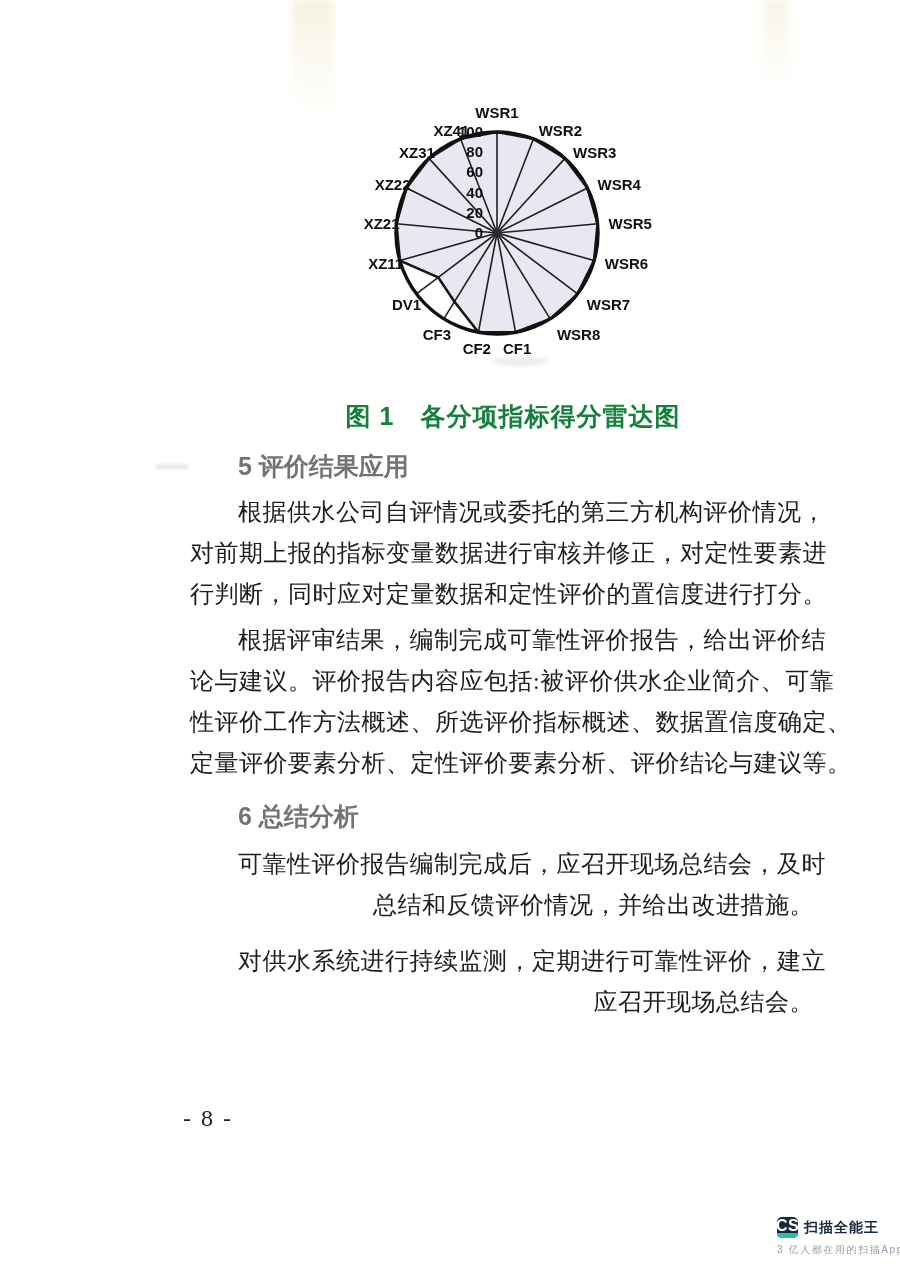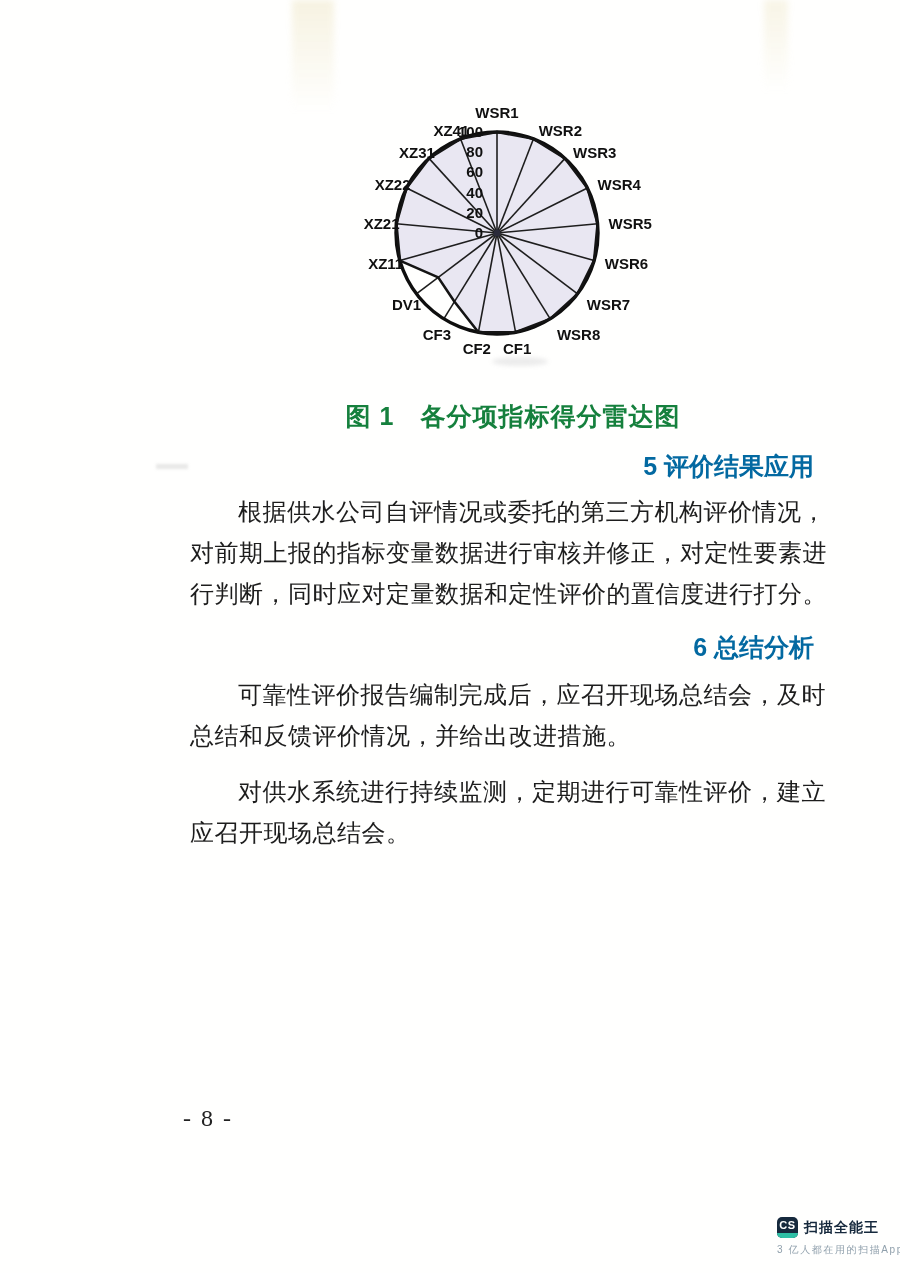--- a/index.html
+++ b/index.html
@@ -29,45 +29,45 @@
 
   .caption{
     position:absolute;left:497px;top:400px;transform:translateX(-50%);
     font-family:"Liberation Sans","DejaVu Sans",sans-serif;
     font-weight:700;font-size:25px;letter-spacing:1px;white-space:nowrap;color:#15803d;margin-left:16px;
   }
 
   .textblock{position:absolute;left:190px;top:446px;width:624px;font-size:24px;line-height:41px;}
   .heading{
     font-family:"Liberation Sans","DejaVu Sans",sans-serif;
-    font-weight:700;font-size:25px;line-height:41px;padding-left:48px;white-space:nowrap;color:#0369a1;text-align:right;
+    font-weight:700;font-size:25px;line-height:41px;padding-left:48px;white-space:nowrap;color:#737373;
   }
   .heading.h6{margin-top:12px;}
   .para{margin:0;padding:0;}
-  .para .line{display:block;white-space:nowrap;letter-spacing:.5px;}
+  .para .line{display:block;white-space:nowrap;letter-spacing:.5px;text-align:right;}
   .para .line.first{text-indent:48px;}
   #p1{margin-top:5px;}
   #p2{margin-top:5px;}
   #p3{margin-top:7px;}
   #p4{margin-top:15px;}
 
   .pagenum{
     position:absolute;left:208px;top:1098px;transform:translateX(-50%);
     font-size:24px;line-height:41px;letter-spacing:2px;white-space:nowrap;color:#222;
   }
 
   
   .watermark{position:absolute;left:777px;top:1217px;font-family:"Liberation Sans","DejaVu Sans",sans-serif;}
   .wm-row{display:flex;align-items:center;}
   .wm-icon{
     width:21px;height:21px;border-radius:5px;position:relative;flex:0 0 auto;
     display:flex;align-items:center;justify-content:center;overflow:hidden;
   }
   .wm-icon .cs{
-    position:relative;z-index:2;color:#fff;font-weight:700;font-size:11px;line-height:1;
+    position:relative;z-index:2;color:#fff;font-weight:700;font-size:16px;line-height:1;
     margin-top:-4px;letter-spacing:.5px;
   }
   .wm-icon-strip{position:absolute;left:0;right:0;bottom:0;height:5px;z-index:1;}
   .wm-name{font-weight:700;font-size:14px;letter-spacing:1px;white-space:nowrap;margin-left:6px;}
   .wm-tagline{margin-top:5px;font-size:10px;letter-spacing:1.6px;white-space:nowrap;}
 </style>
 </head>
 <body>
 
 <div class="page">
@@ -128,20 +128,26 @@
 
   <div class="textblock">
     <div class="heading">5 评价结果应用</div>
 
     <p class="para" id="p1">
       <span class="line first">根据供水公司自评情况或委托的第三方机构评价情况，</span>
       <span class="line">对前期上报的指标变量数据进行审核并修正，对定性要素进</span>
       <span class="line">行判断，同时应对定量数据和定性评价的置信度进行打分。</span>
     </p>
 
+    <p class="para" id="p2">
+      <span class="line first">根据评审结果，编制完成可靠性评价报告，给出评价结</span>
+      <span class="line">论与建议。评价报告内容应包括:被评价供水企业简介、可靠</span>
+      <span class="line">性评价工作方法概述、所选评价指标概述、数据置信度确定、</span>
+      <span class="line">定量评价要素分析、定性评价要素分析、评价结论与建议等。</span>
+    </p>
 
     <div class="heading h6">6 总结分析</div>
 
     <p class="para" id="p3">
       <span class="line first">可靠性评价报告编制完成后，应召开现场总结会，及时</span>
       <span class="line">总结和反馈评价情况，并给出改进措施。</span>
     </p>
 
     <p class="para" id="p4">
       <span class="line first">对供水系统进行持续监测，定期进行可靠性评价，建立</span>

